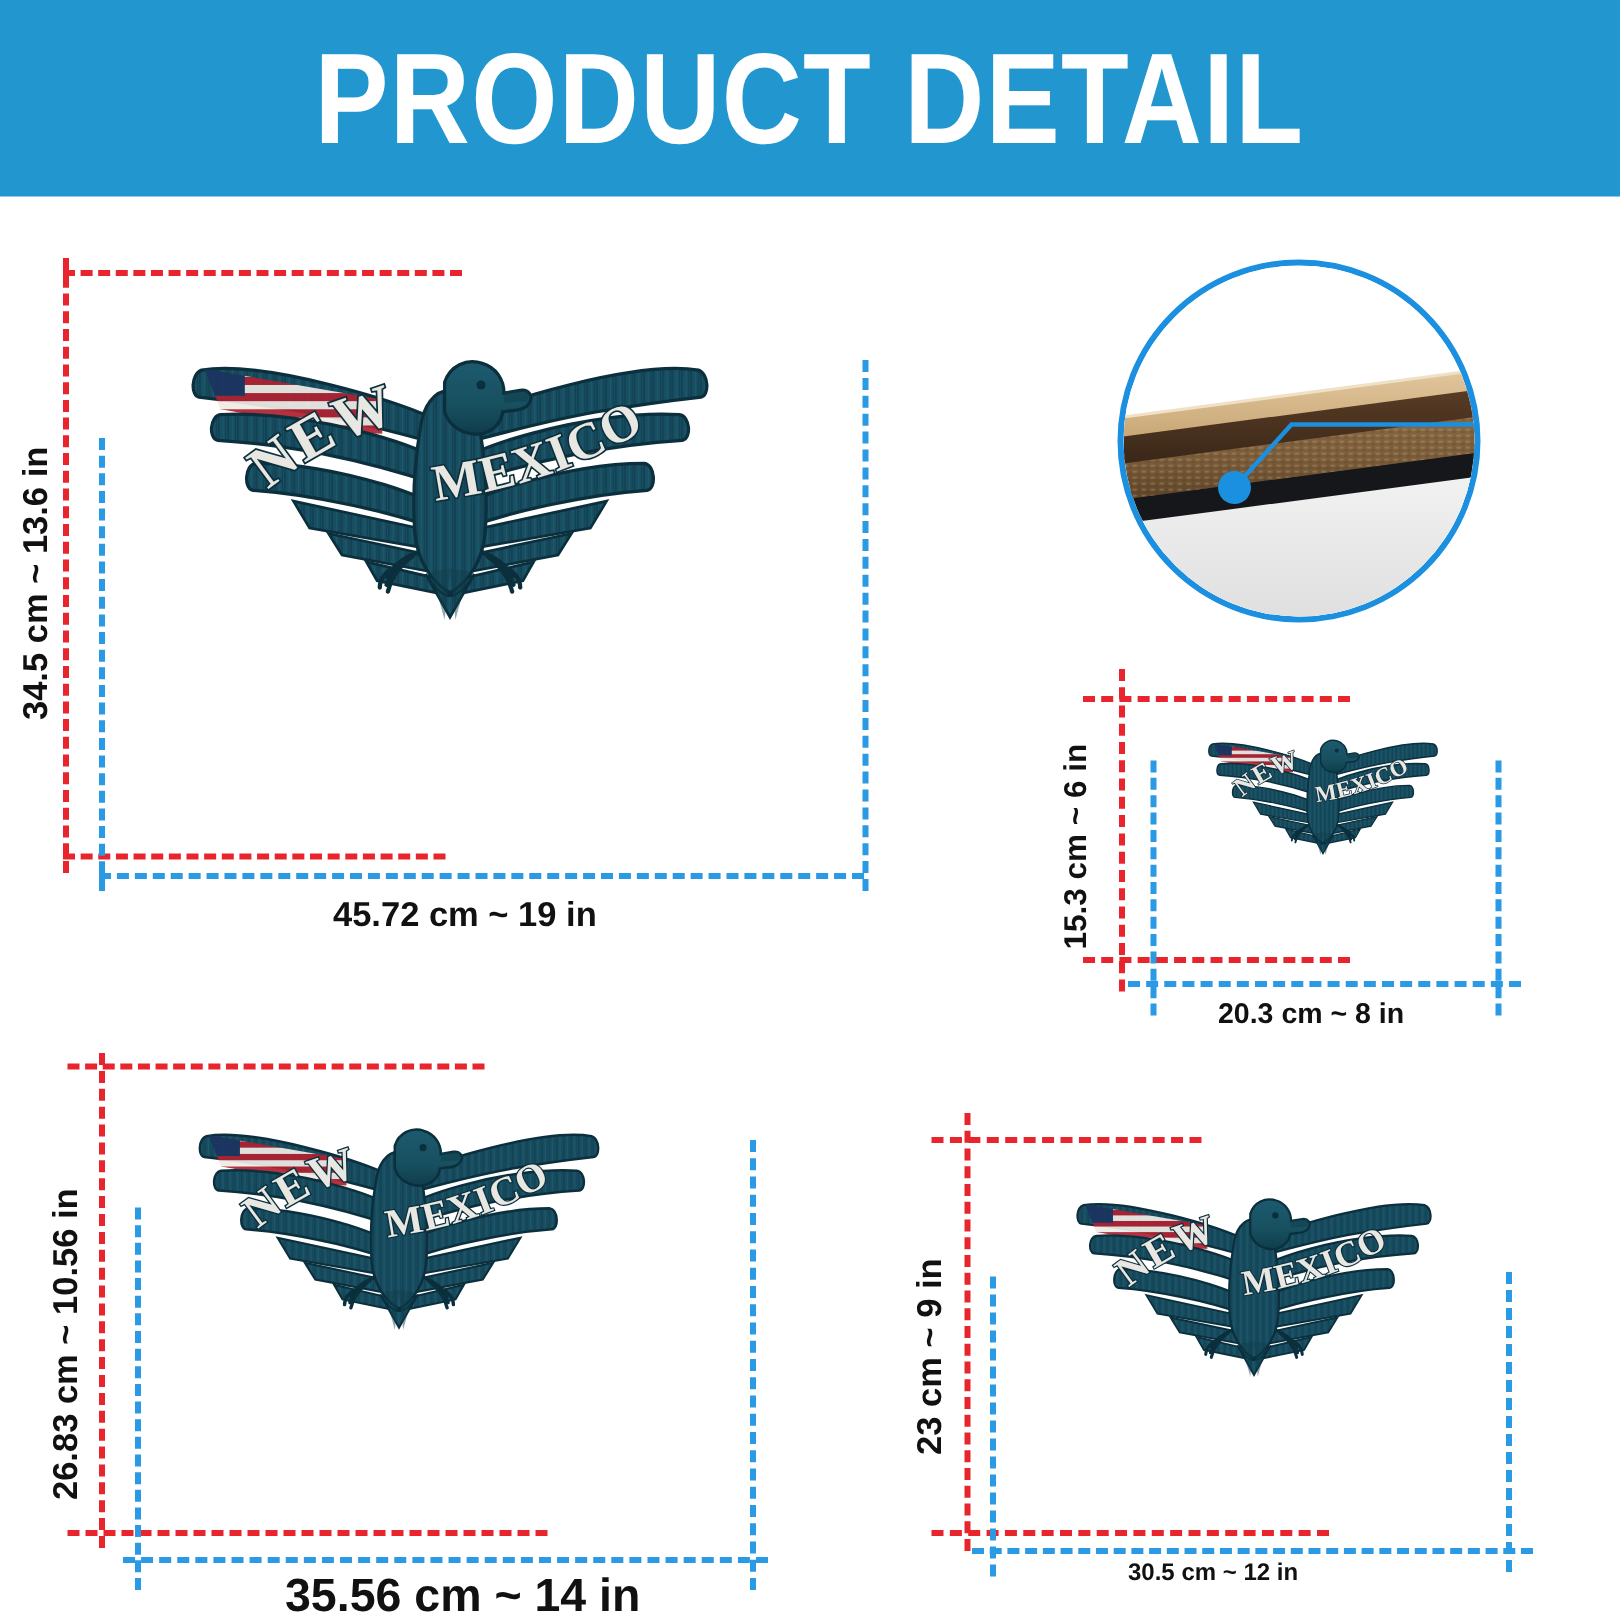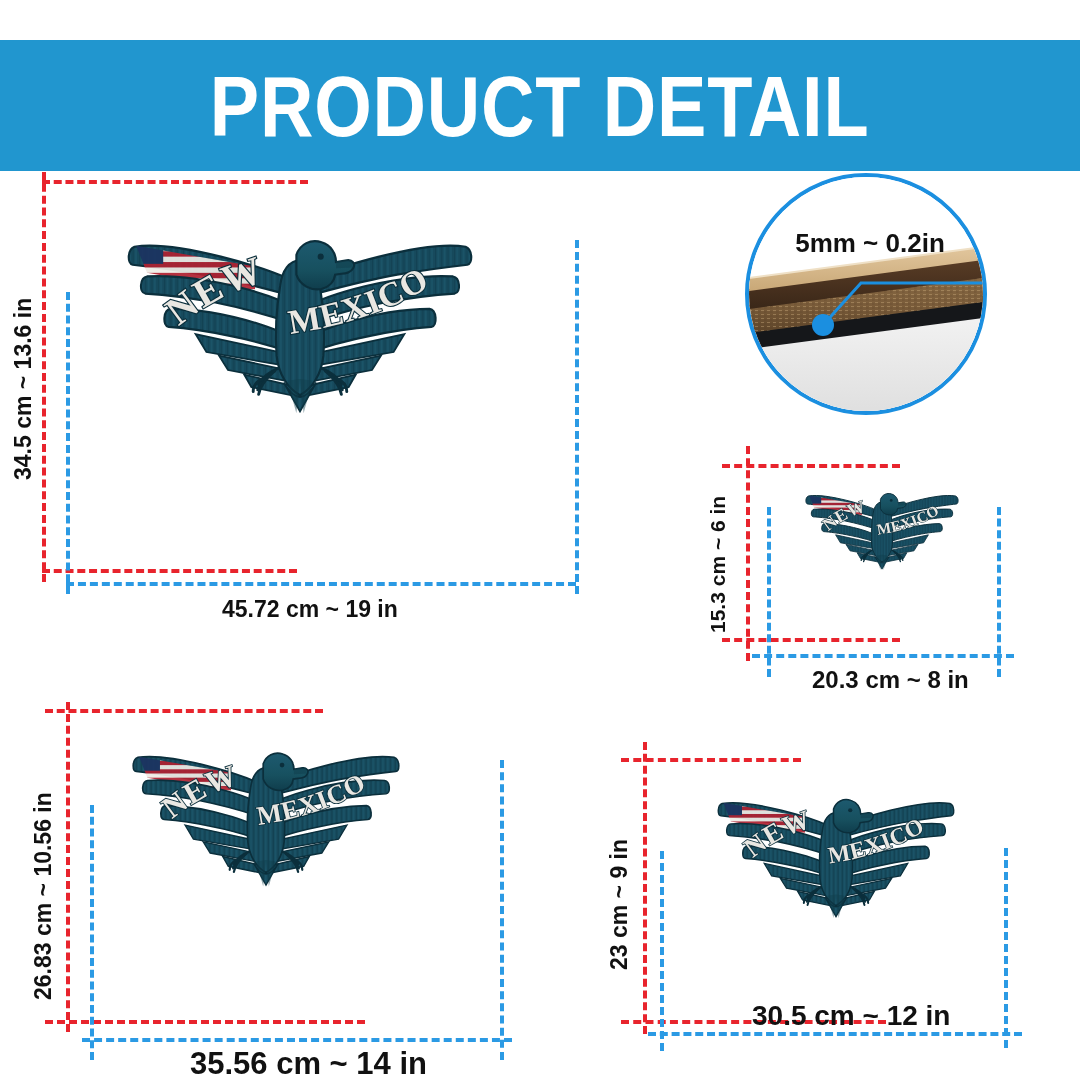--- a/index.html
+++ b/index.html
@@ -9,21 +9,21 @@
     font-family:"Liberation Sans", sans-serif;
     position:relative;
     overflow:hidden;
     -webkit-font-smoothing:antialiased;
   }
 
   
   .banner{
     position:absolute;left:0;top:0;width:1080px;height:131px;
     background:#2196cf;
-    display:flex;align-items:center;justify-content:center;margin-top:40px;
+    display:flex;align-items:center;justify-content:center;
   }
   .banner-title{
     color:#ffffff;
     font-size:86px;
     font-weight:bold;
     letter-spacing:1px;
     line-height:1;
     transform:scaleX(0.86);
     transform-origin:center center;
     white-space:nowrap;
@@ -238,40 +238,39 @@
       <path d="M0 101 L242 69 L242 82 L0 114 Z" fill="url(#wTop)"></path>
 
       <path d="M0 101 L242 69" stroke="#efe0c6" stroke-width="2" fill="none"></path>
 
       <path d="M74 148 L112 106 L242 106" stroke="#1b8fe0" stroke-width="3" fill="none" stroke-linecap="round"></path>
       <circle cx="74" cy="148" r="11" fill="#1b8fe0"></circle>
     </svg>
   </div>
 </div>
 <div class="thick-text" style="left:770px;top:228px;width:200px;font-size:26px;">
-  <div>5mm ~ 0.2in</div>
 </div>
 
 <div class="panel">
   <div class="dash-v red" style="left:746px;top:446px;height:215px;"></div>
   <div class="dash-h red" style="left:722px;top:464px;width:178px;"></div>
   <div class="dash-h red" style="left:722px;top:638px;width:178px;"></div>
 
   <div class="dash-v blue" style="left:767px;top:507px;height:170px;"></div>
   <div class="dash-v blue" style="left:997px;top:507px;height:170px;"></div>
   <div class="dash-h blue" style="left:752px;top:654px;width:262px;"></div>
 
   <div class="eagle" style="left:802px;top:486px;width:160px;height:86px;">
     <svg viewBox="0 0 400 215">
         <use href="#eagle"></use>
       </svg>
   </div>
 
   <div class="lbl lbl-v" style="left:706px;top:633px;font-size:21px;">15.3 cm ~ 6 in</div>
-  <div class="lbl" style="left:812px;top:666px;font-size:24px;text-align:center;">20.3 cm ~ 8 in</div>
+  <div class="lbl" style="left:812px;top:666px;font-size:19px;text-align:center;">20.3 cm ~ 8 in</div>
 </div>
 
 <div class="panel">
   <div class="dash-v red" style="left:66px;top:702px;height:330px;"></div>
   <div class="dash-h red" style="left:45px;top:709px;width:278px;"></div>
   <div class="dash-h red" style="left:45px;top:1020px;width:320px;"></div>
 
   <div class="dash-v blue" style="left:90px;top:805px;height:255px;"></div>
   <div class="dash-v blue" style="left:500px;top:760px;height:300px;"></div>
   <div class="dash-h blue" style="left:82px;top:1038px;width:430px;"></div>
@@ -295,14 +294,14 @@
   <div class="dash-v blue" style="left:1004px;top:848px;height:200px;"></div>
   <div class="dash-h blue" style="left:648px;top:1032px;width:374px;"></div>
 
   <div class="eagle" style="left:712px;top:788px;width:248px;height:133px;">
     <svg viewBox="0 0 400 215">
         <use href="#eagle"></use>
       </svg>
   </div>
 
   <div class="lbl lbl-v" style="left:606px;top:970px;font-size:23px;">23 cm ~ 9 in</div>
-  <div class="lbl" style="left:752px;top:1000px;font-size:28px;">30.5 cm ~ 12 in</div>
+  <div class="lbl" style="left:752px;top:1040px;font-size:16px;">30.5 cm ~ 12 in</div>
 </div>
 
 </body></html>

